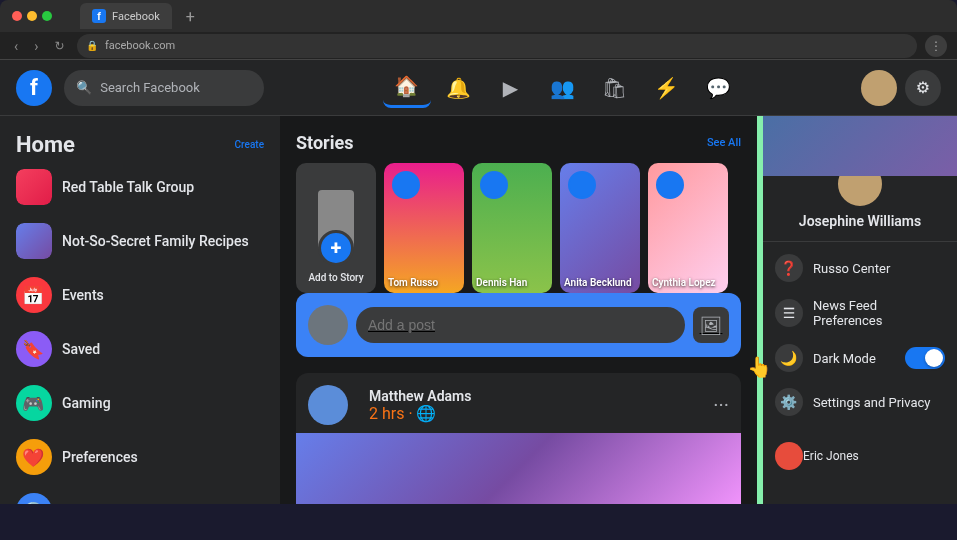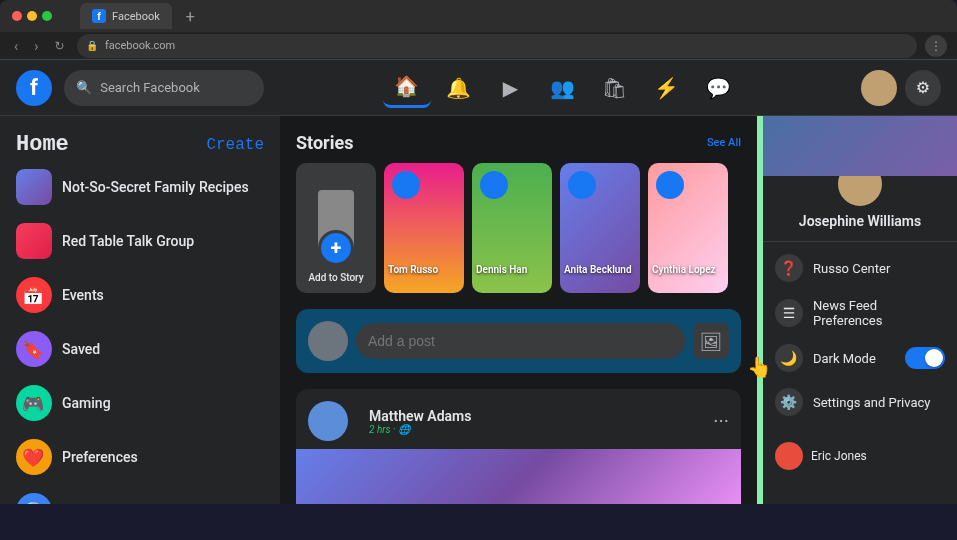--- a/index.html
+++ b/index.html
@@ -220,30 +220,29 @@
       height: 444px;
     }
     .sidebar-inner {
       padding: 8px;
     }
     .sidebar-header {
       display: flex;
       justify-content: space-between;
       align-items: center;
       padding: 8px 8px 4px;
-      font-family: Liberation Mono, monospace;
     }
     .sidebar-title {
       font-size: 22px;
       font-weight: 700;
       color: #e4e6ea;
     }
     .sidebar-create-btn {
       color: #1877f2;
-      font-size: 16px;
+      font-size: 10px;
       font-weight: 500;
       cursor: pointer;
     }
     .sidebar-item {
       display: flex;
       align-items: center;
       padding: 8px;
       border-radius: 8px;
       cursor: pointer;
       gap: 10px;
@@ -299,21 +298,20 @@
       background: #18191a;
     }
     .feed-inner {
       padding: 16px;
       max-width: 500px;
       margin: 0 auto;
     }
 
     
     .stories-section {
-      margin-bottom: 16px;
     }
     .stories-header {
       display: flex;
       justify-content: space-between;
       align-items: center;
       margin-bottom: 10px;
     }
     .stories-title {
       color: #e4e6ea;
       font-size: 18px;
@@ -375,35 +373,36 @@
       top: 8px;
       left: 8px;
       width: 28px;
       height: 28px;
       border-radius: 50%;
       background: #1877f2;
       border: 2px solid #1877f2;
     }
     .story-name {
       position: absolute;
-      bottom: 18px;
+      bottom: 5px;
       left: 4px;
       right: 4px;
       color: white;
       font-size: 10px;
       font-weight: 600;
       text-shadow: 0 1px 3px rgba(0,0,0,0.8);
     }
 
     
     .post-composer {
-      background: #0c4a6e;
+      background: #3b82f6;
       border-radius: 12px;
       padding: 12px;
       margin-bottom: 16px;
+      text-decoration: underline;
     }
     .composer-row {
       display: flex;
       align-items: center;
       gap: 8px;
     }
     .composer-avatar {
       width: 40px;
       height: 40px;
       border-radius: 50%;
@@ -453,23 +452,22 @@
     }
     .post-author {
       flex: 1;
     }
     .post-author-name {
       color: #e4e6ea;
       font-size: 14px;
       font-weight: 600;
     }
     .post-meta {
-      color: #22c55e;
-      font-size: 10px;
-      font-style: italic;
+      color: #f97316;
+      font-size: 16px;
     }
     .post-menu {
       color: #b0b3b8;
       font-size: 20px;
       cursor: pointer;
     }
     .post-image {
       width: 100%;
       height: 200px;
       background: linear-gradient(135deg, #667eea 0%, #764ba2 40%, #f093fb 80%, #f5576c 100%);
@@ -587,21 +585,20 @@
     }
 
     
     .contacts-section {
       padding: 8px 0;
     }
     .contact-item {
       display: flex;
       align-items: center;
       padding: 6px 12px;
-      gap: 8px;
       cursor: pointer;
     }
     .contact-avatar {
       width: 28px;
       height: 28px;
       border-radius: 50%;
       background: #6c757d;
       flex-shrink: 0;
     }
     .contact-name {
@@ -675,30 +672,30 @@
 
   <div class="sidebar">
     <div class="sidebar-inner">
       <div class="sidebar-header">
         <span class="sidebar-title">Home</span>
         <span class="sidebar-create-btn">Create</span>
       </div>
 
       <div class="sidebar-item">
         <div class="sidebar-group-icon">
+          <div class="group-img-red" style="width:36px;height:36px;"></div>
+        </div>
+        <span class="sidebar-item-text">Red Table Talk Group</span>
+      </div>
+
+      <div class="sidebar-item">
+        <div class="sidebar-group-icon">
           <div class="group-img-placeholder"></div>
         </div>
         <span class="sidebar-item-text">Not-So-Secret Family Recipes</span>
-      </div>
-
-      <div class="sidebar-item">
-        <div class="sidebar-group-icon">
-          <div class="group-img-red" style="width:36px;height:36px;"></div>
-        </div>
-        <span class="sidebar-item-text">Red Table Talk Group</span>
       </div>
 
       <div class="sidebar-item">
         <div class="sidebar-item-icon icon-events">📅</div>
         <span class="sidebar-item-text">Events</span>
       </div>
 
       <div class="sidebar-item">
         <div class="sidebar-item-icon icon-saved">🔖</div>
         <span class="sidebar-item-text">Saved</span>

